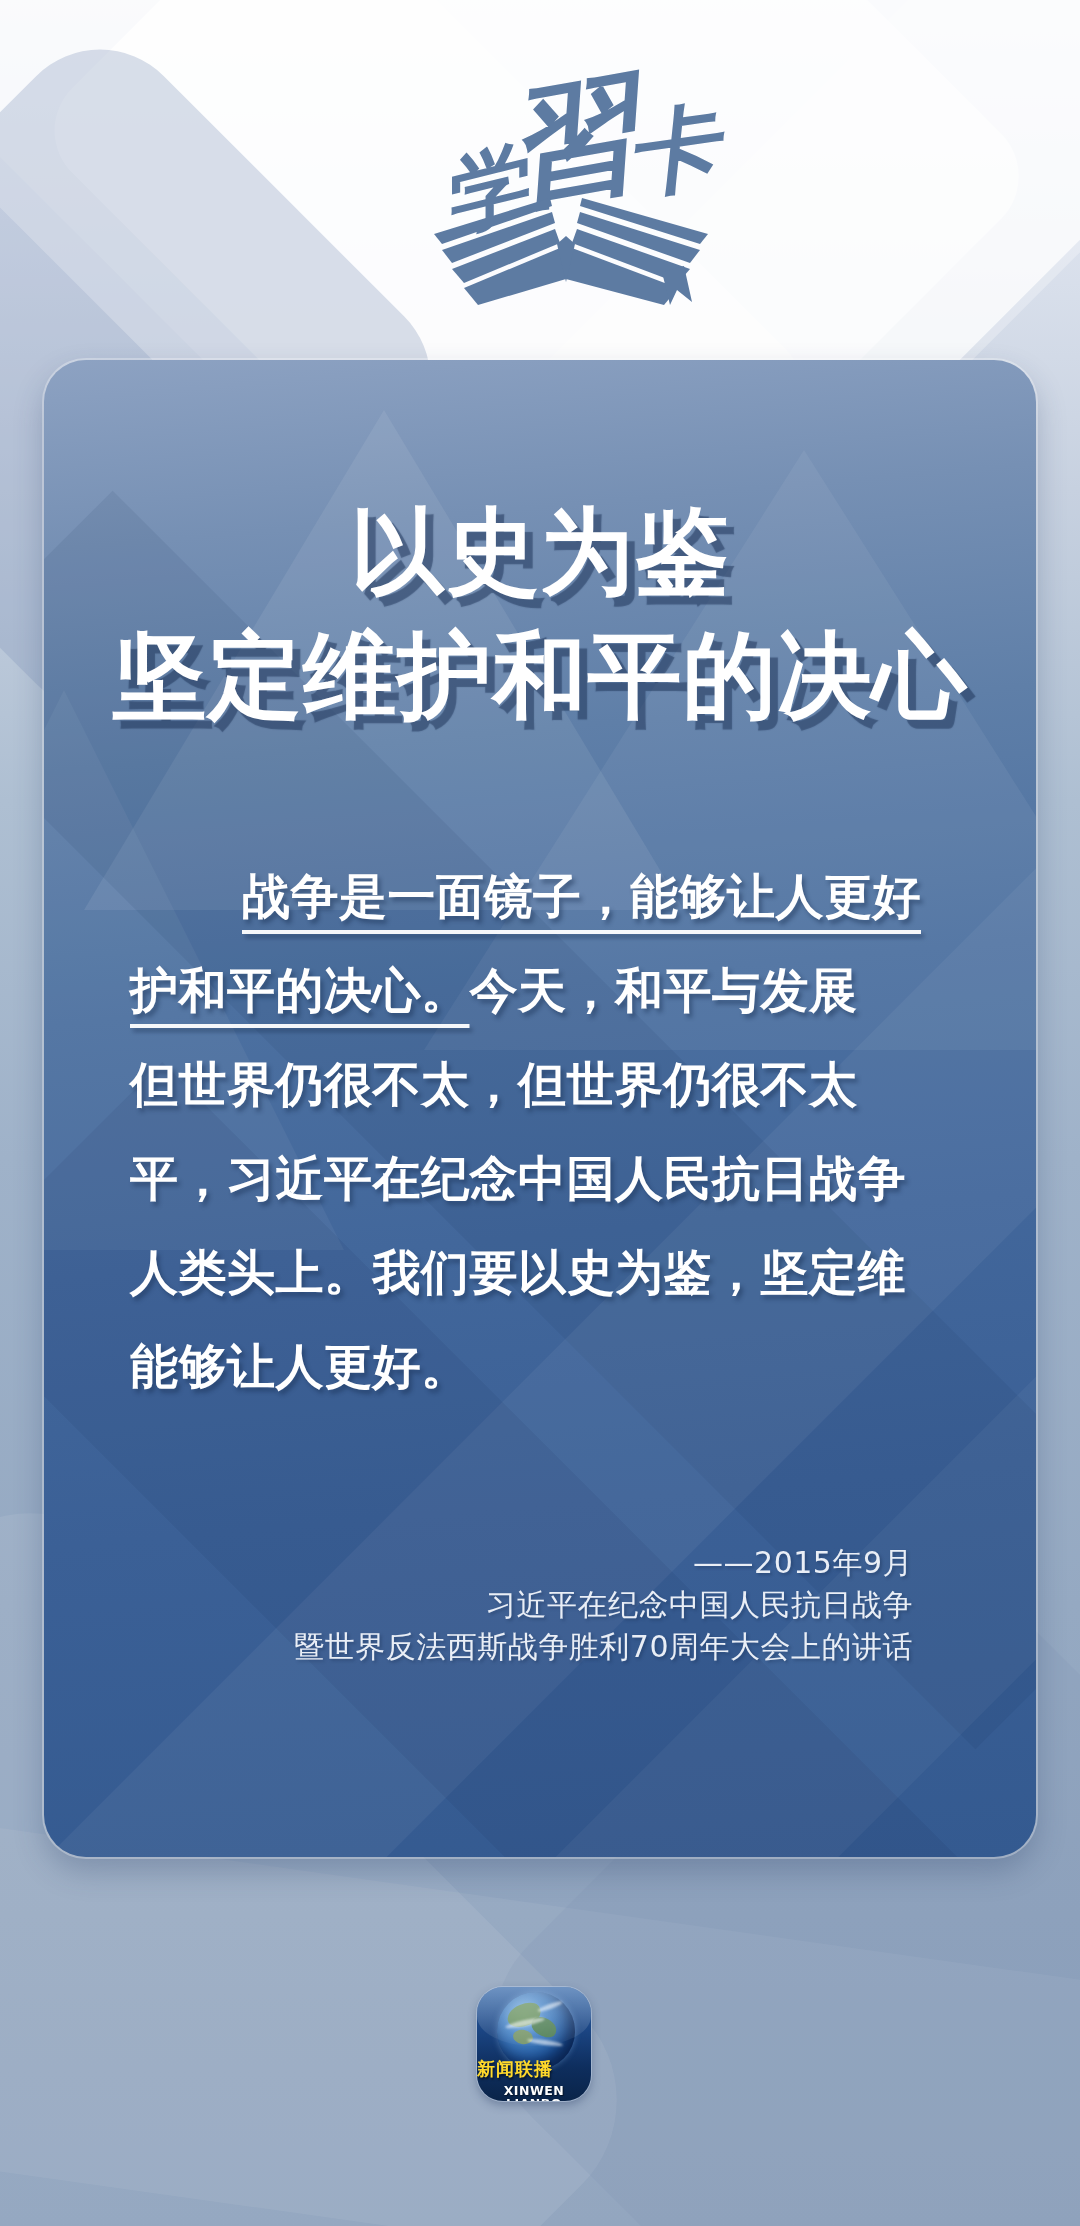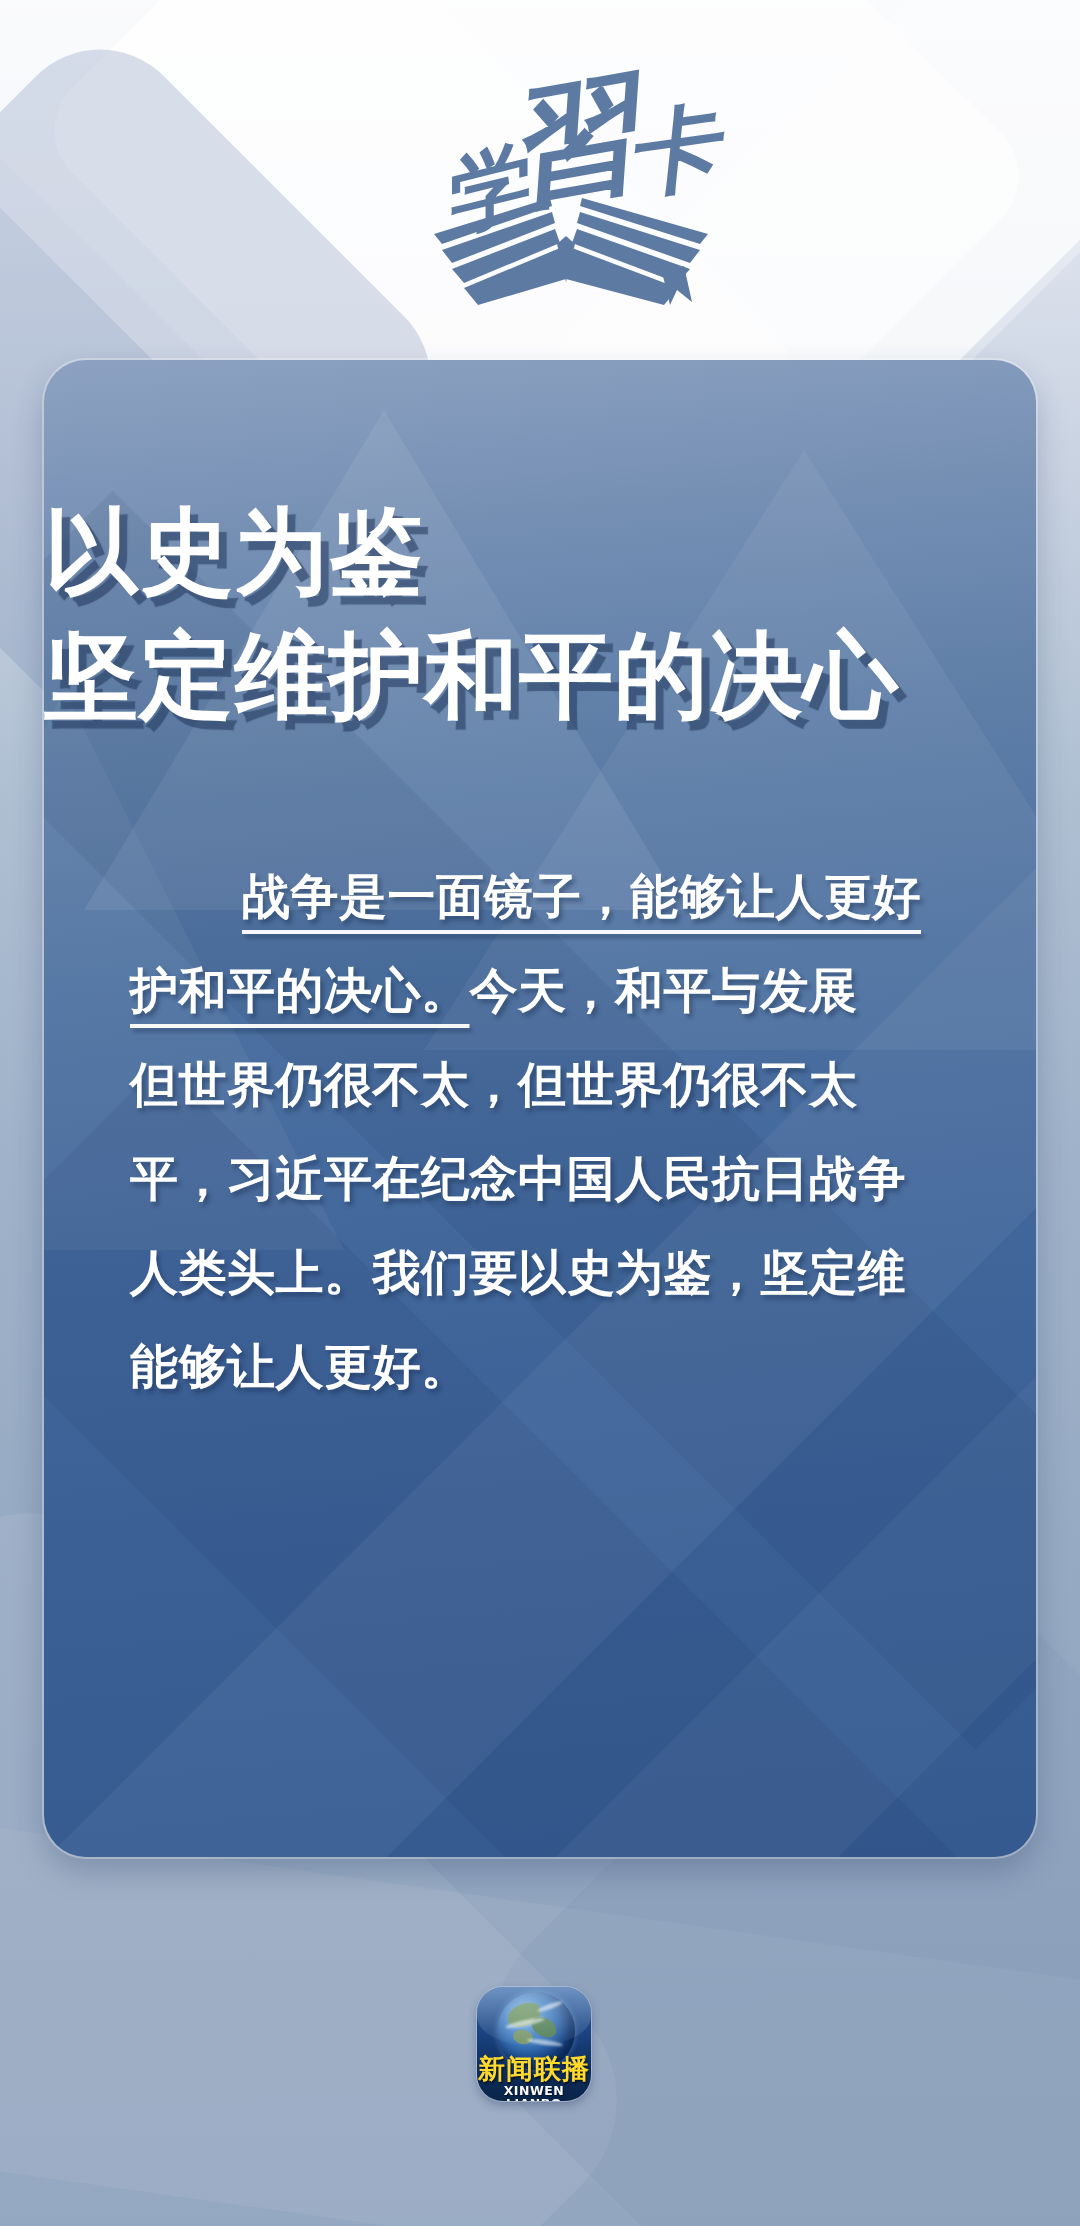--- a/index.html
+++ b/index.html
@@ -30,21 +30,21 @@
   .chev{position:absolute;}
   .tri{clip-path:polygon(50% 0,0 100%,100% 100%);}
   .c1{left:40px;top:50px;width:600px;height:500px;background:rgba(255,255,255,0.08);}
   .c2{left:380px;top:90px;width:760px;height:600px;background:rgba(255,255,255,0.06);}
   .c3{left:-260px;top:330px;width:560px;height:560px;background:rgba(255,255,255,0.05);}
   .c4{left:-250px;top:620px;width:1500px;height:280px;transform:rotate(45deg);background:rgba(18,40,80,0.08);}
   .c5{left:-150px;top:950px;width:1500px;height:240px;transform:rotate(-45deg);background:rgba(255,255,255,0.05);}
   .c6{left:-200px;top:1150px;width:1400px;height:320px;transform:rotate(45deg);background:rgba(15,35,70,0.07);}
   .c7{left:200px;top:1250px;width:1200px;height:200px;transform:rotate(-45deg);background:rgba(255,255,255,0.04);}
   
-  #title{position:absolute;left:0;top:130px;width:100%;color:#ffffff;
+  #title{position:absolute;left:0;top:130px;width:100%;text-align:center;color:#ffffff;
          font-size:94px;line-height:124px;font-weight:900;letter-spacing:1px;
          text-shadow:8px 9px 1px rgba(31,53,90,0.55);}
   #bodytext{position:absolute;left:86px;top:489px;width:836px;color:#ffffff;
             font-size:48px;line-height:94px;font-weight:700;letter-spacing:0.5px;
             text-shadow:3px 4px 4px rgba(20,40,75,0.42);}
   .body-line{white-space:nowrap;}
   .body-line.indent{padding-left:112px;}
   .u{text-decoration:underline;text-decoration-thickness:4px;text-underline-offset:17px;text-decoration-color:rgba(255,255,255,0.95);}
   #attribution{position:absolute;right:123px;top:1182px;text-align:right;color:#e9eef6;
                font-size:30px;line-height:42px;font-weight:400;letter-spacing:0.5px;
@@ -60,22 +60,22 @@
          background:radial-gradient(circle at 35% 30%,#8fc0e8 0%,#4a86c8 28%,#1d549a 62%,#0a3068 100%);
          box-shadow:inset -6px -8px 14px rgba(0,10,40,0.55),0 0 6px rgba(140,190,240,0.4);}
   .land{position:absolute;background:#5d8a52;opacity:0.9;}
   .l1{left:10px;top:12px;width:34px;height:22px;border-radius:60% 40% 55% 45%;transform:rotate(-15deg);background:#6d9459;}
   .l2{left:34px;top:26px;width:26px;height:18px;border-radius:45% 60% 40% 55%;transform:rotate(20deg);background:#54824c;}
   .l3{left:16px;top:38px;width:20px;height:14px;border-radius:50%;transform:rotate(10deg);background:#7f9a63;}
   .cloud{position:absolute;background:rgba(255,255,255,0.55);border-radius:50%;filter:blur(1px);}
   .cl1{left:8px;top:28px;width:40px;height:6px;transform:rotate(-12deg);}
   .cl2{left:30px;top:48px;width:36px;height:5px;transform:rotate(8deg);}
   .cl3{left:40px;top:12px;width:26px;height:5px;transform:rotate(-20deg);}
-  .app-cn{position:absolute;left:0;top:68px;width:100%;text-align:center;
-          font-size:27px;line-height:28px;font-weight:900;color:#ffd92b;letter-spacing:1px;
+  .app-cn{position:absolute;left:0;top:68px;width:100%;text-align:left;
+          font-size:18px;line-height:28px;font-weight:900;color:#ffd92b;letter-spacing:1px;
           text-shadow:1px 2px 2px rgba(0,0,0,0.55);}
   .app-en{position:absolute;left:0;top:97px;width:100%;text-align:center;
           font-size:12.5px;line-height:13px;font-weight:700;color:#ffffff;letter-spacing:0.5px;word-spacing:7px;
           text-shadow:1px 1px 1px rgba(0,0,0,0.5);}
 </style>
 </head>
 <body>
 
 <div id="page">
 
@@ -124,20 +124,25 @@
 
     <div id="bodytext">
         <div class="body-line indent"><span class="u">战争是一面镜子，能够让人更好</span></div>
         <div class="body-line"><span class="u">护和平的决心。</span><span class="">今天，和平与发展</span></div>
         <div class="body-line"><span class="">但世界仍很不太，但世界仍很不太</span></div>
         <div class="body-line"><span class="">平，习近平在纪念中国人民抗日战争</span></div>
         <div class="body-line"><span class="">人类头上。我们要以史为鉴，坚定维</span></div>
         <div class="body-line"><span class="">能够让人更好。</span></div>
       </div>
 
+    <div id="attribution">
+      <div>——2015年9月</div>
+      <div>习近平在纪念中国人民抗日战争</div>
+      <div>暨世界反法西斯战争胜利70周年大会上的讲话</div>
+    </div>
   </div>
 
   <div id="appicon">
     <div class="globe">
       <div class="land l1"></div>
       <div class="land l2"></div>
       <div class="land l3"></div>
       <div class="cloud cl1"></div>
       <div class="cloud cl2"></div>
       <div class="cloud cl3"></div>

